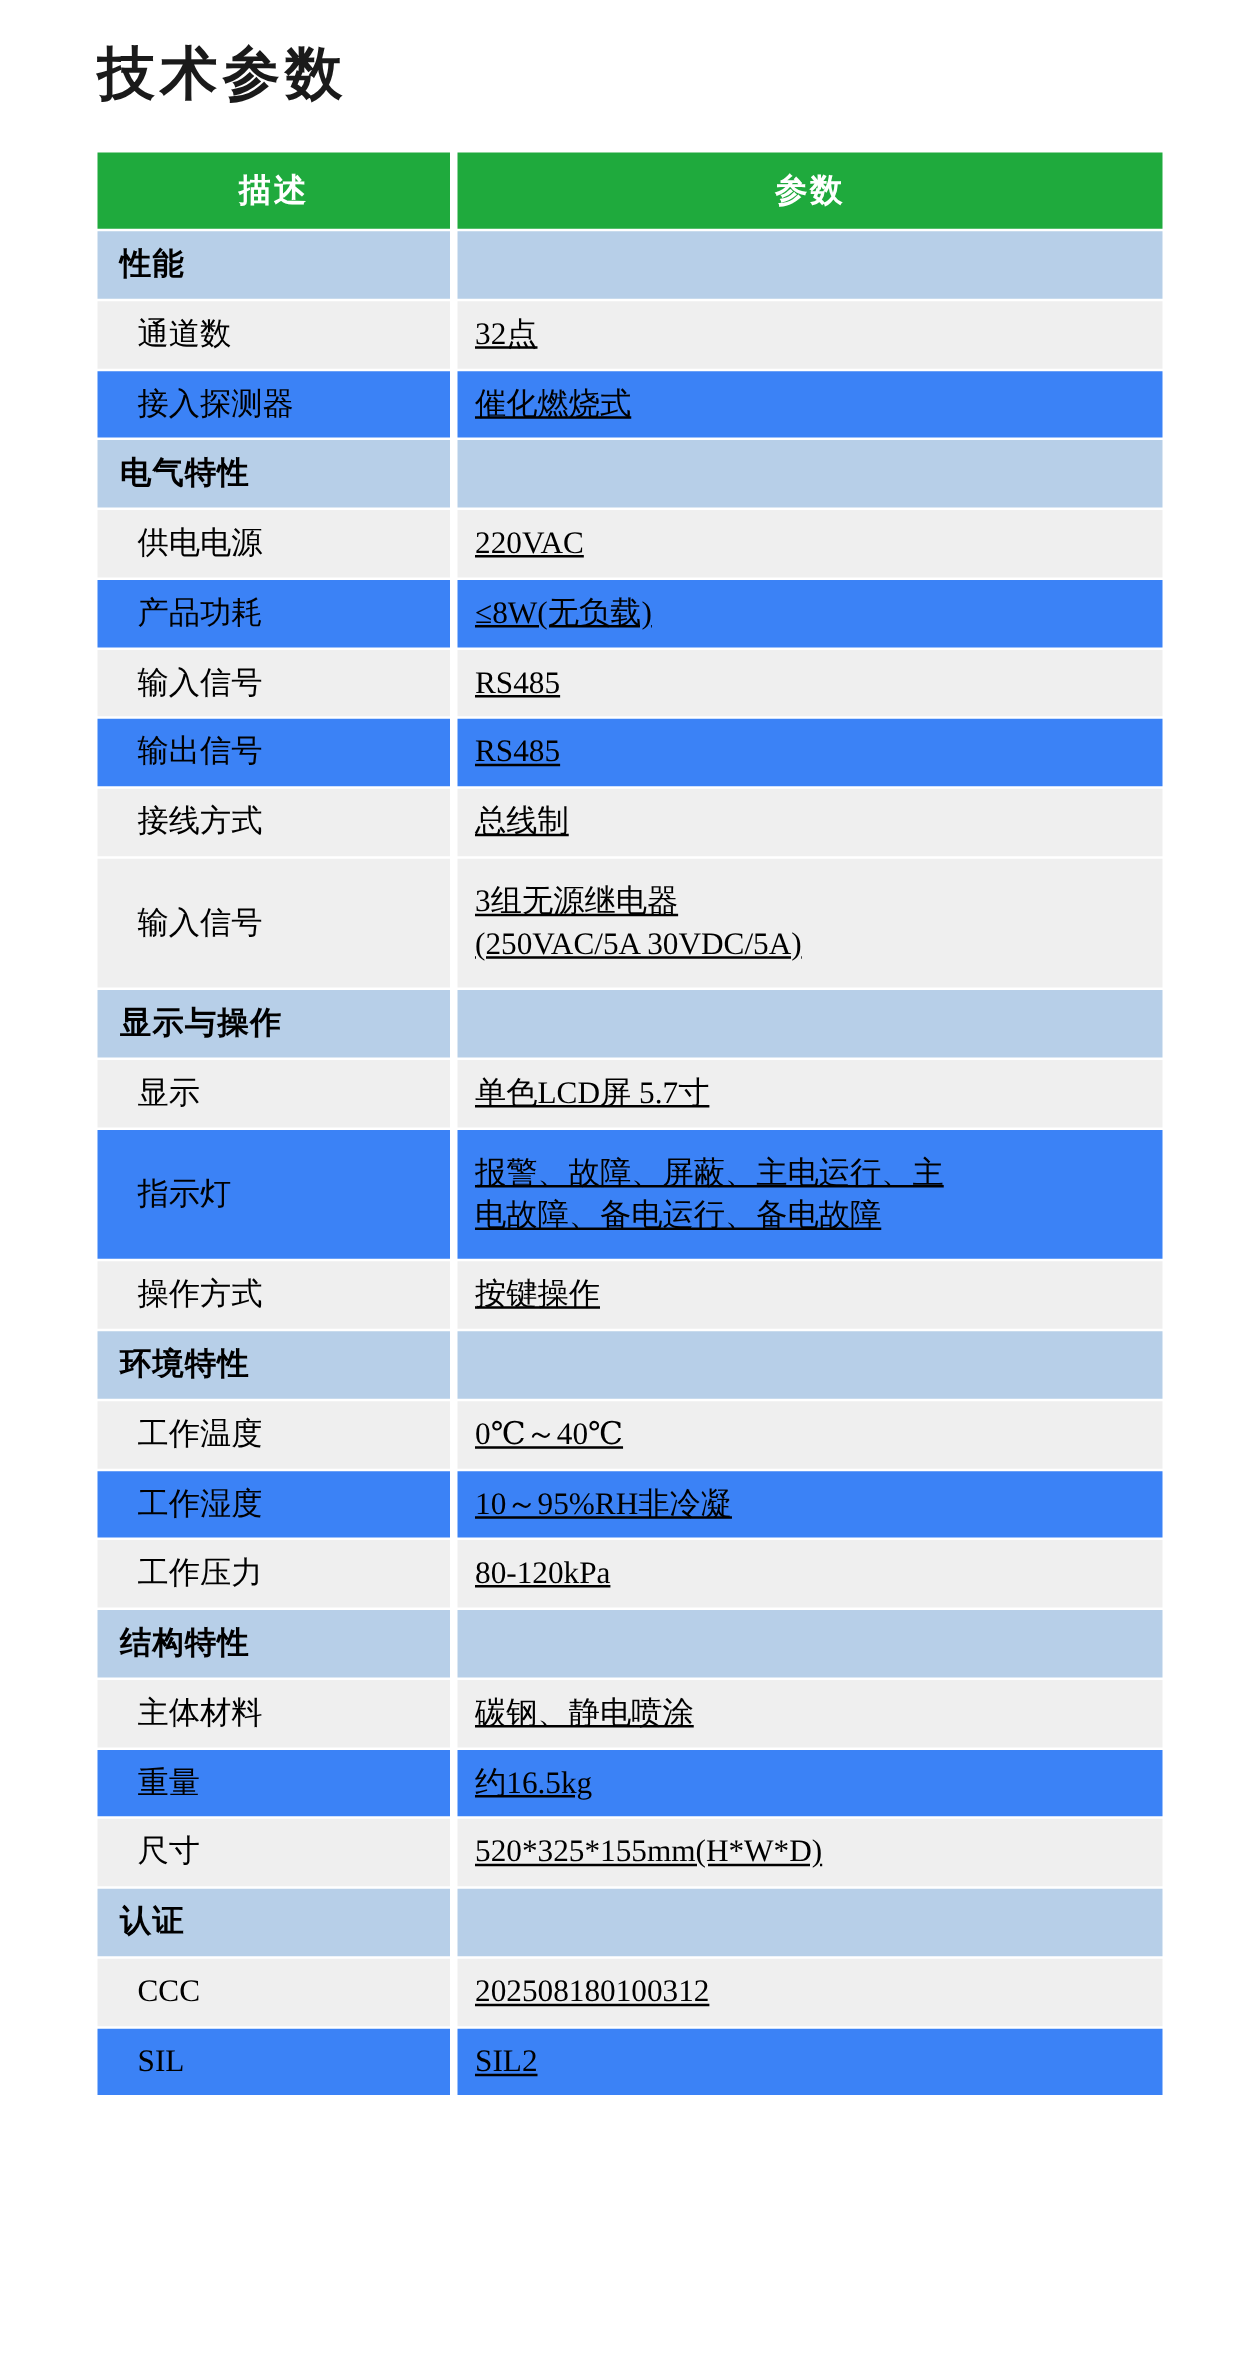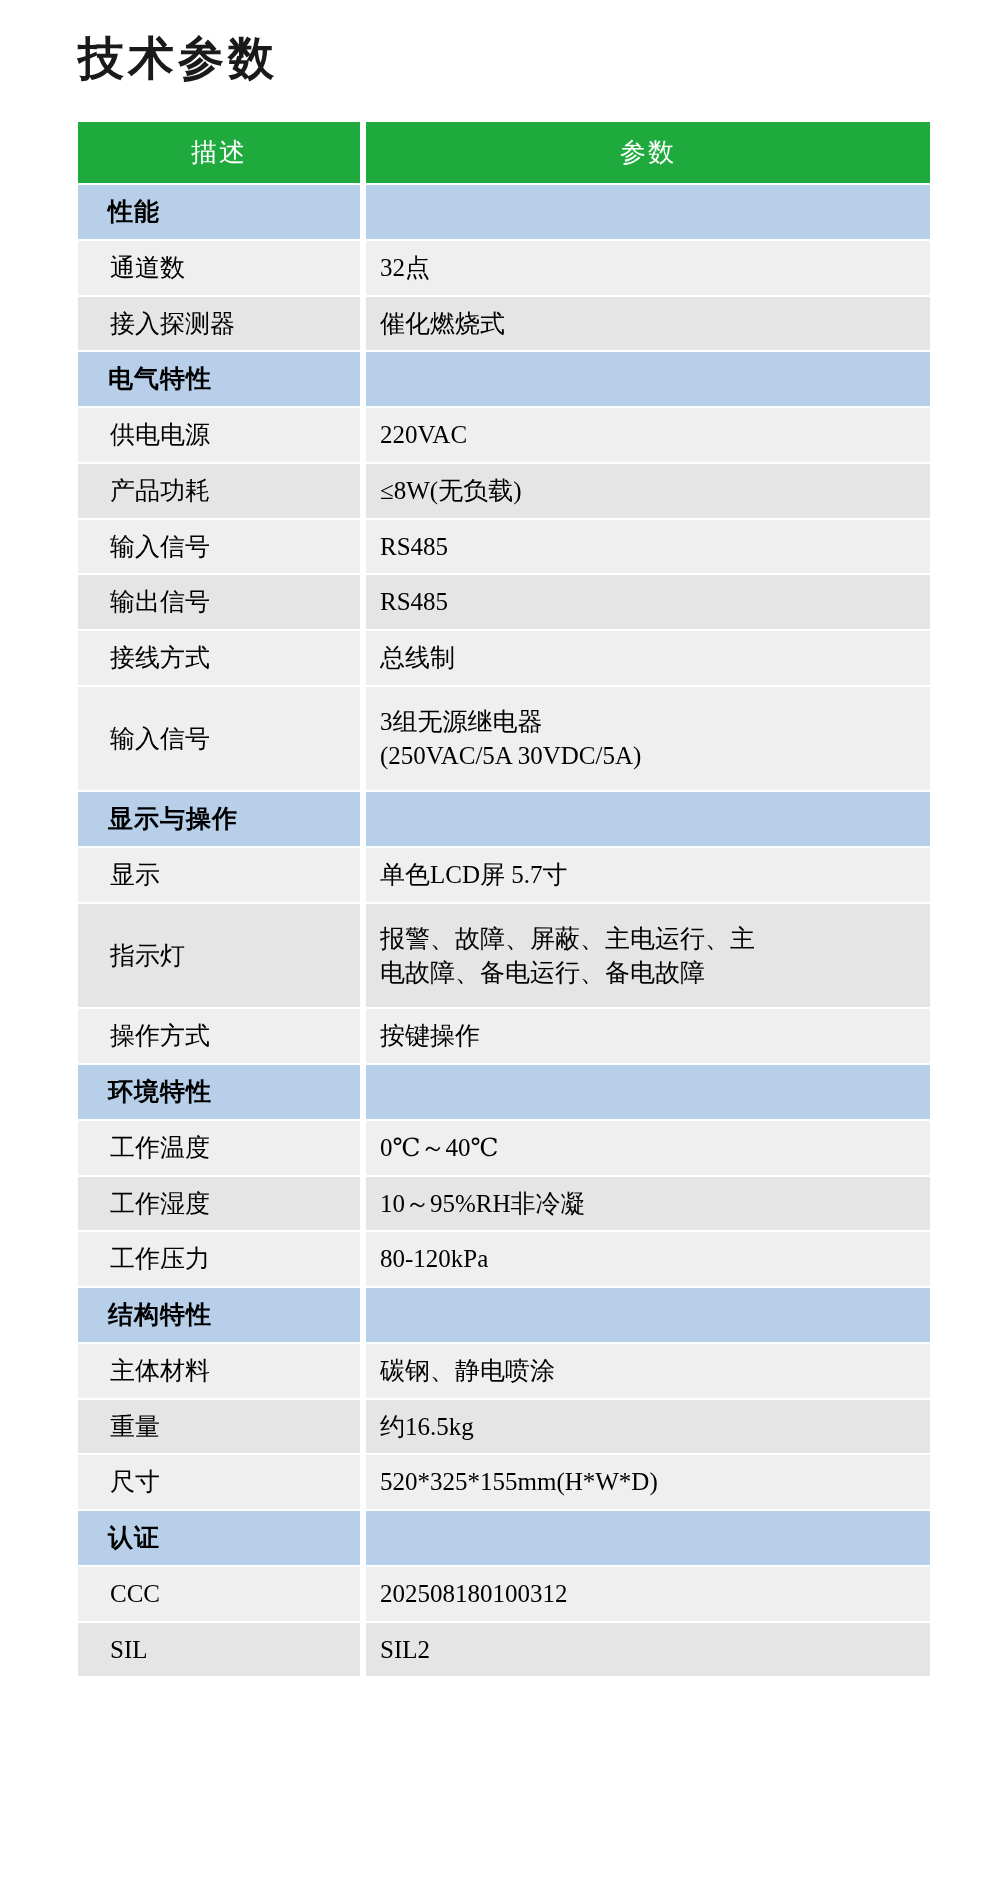--- a/index.html
+++ b/index.html
@@ -41,59 +41,60 @@
   }
   table.spec col.c1 { width: 282px; }
   table.spec col.gap { width: 6px; }
   table.spec col.c2 { width: 564px; }
 
   .spec th {
     background: #1faa3d;
     color: #ffffff;
     font-family: "Liberation Sans", "DejaVu Sans", sans-serif;
     font-size: 26px;
-    font-weight: 400;
+    font-weight: 700;
     text-align: center;
     padding: 13px 0;
     letter-spacing: 2px;
   }
   .spec th.gapcell, .spec td.gapcell {
     background: transparent;
     padding: 0;
   }
   .spec td {
     font-size: 25px;
     padding: 10px 16px;
     vertical-align: middle;
     line-height: 1.35;
   }
   tr.section td.label {
     background: #b7cfe8;
     font-family: "Liberation Sans", "DejaVu Sans", sans-serif;
     font-weight: 700;
     font-size: 25px;
     color: #000;
-    padding-left: 30px;
+    padding-left: 18px;
     letter-spacing: 1px;
   }
   tr.section td.value {
     background: #b7cfe8;
   }
   tr.even td {
     background: #efefef;
   }
   tr.odd td {
-    background: #e5e5e5;
+    background: #3b82f6;
   }
   td.label {
     padding-left: 32px;
     white-space: nowrap;
   }
   td.value {
     padding-left: 14px;
+    text-decoration: underline;
   }
   .multiline {
     white-space: pre-line;
   }
   sup {
     font-size: 0.62em;
     vertical-align: super;
     line-height: 0;
   }
   .tallrow td { padding-top: 18px; padding-bottom: 18px; }

